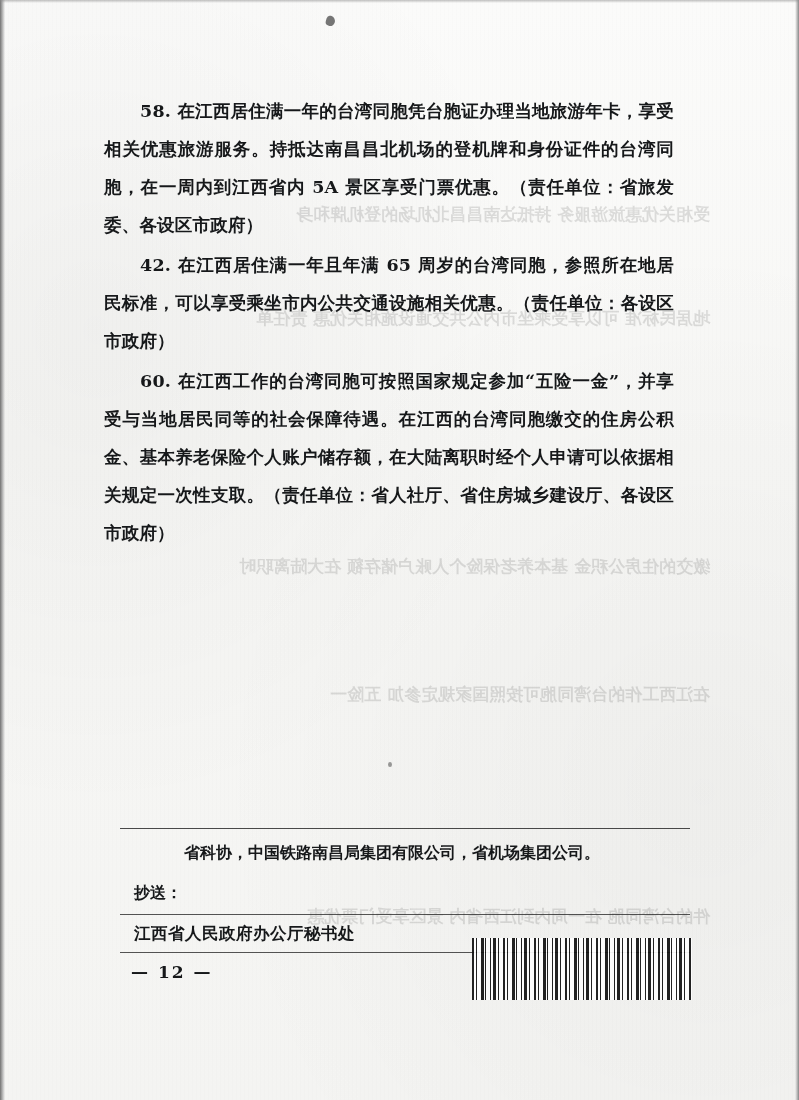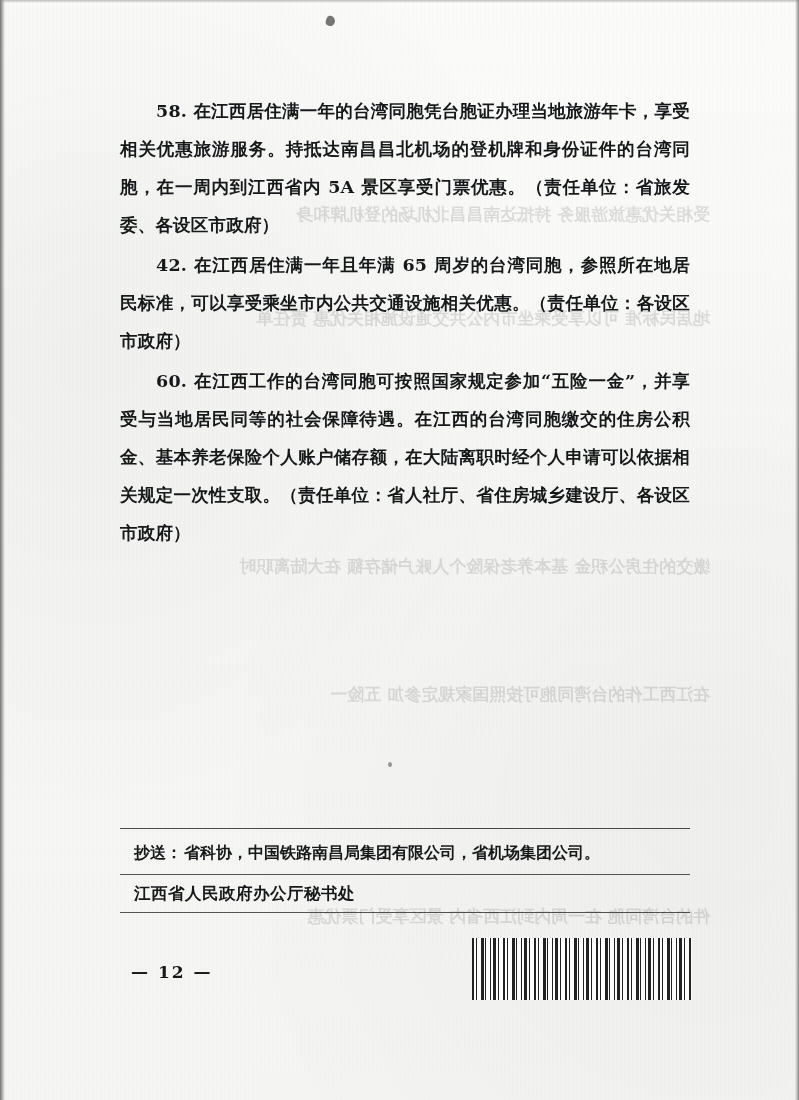--- a/index.html
+++ b/index.html
@@ -49,21 +49,21 @@
   }
   .scan-edge-top {
     position: absolute;
     left: 0; right: 0; top: 0; height: 3px;
     background: linear-gradient(180deg, #8d8d8d 0%, rgba(255,255,255,0) 100%);
     opacity: 0.55;
   }
 
   .content {
     position: absolute;
-    left: 120px;
+    left: 104px;
     top: 92px;
     width: 570px;
   }
 
   .para {
     font-size: 17.5px;
     line-height: 38px;
     color: #16181a;
     text-align: justify;
     letter-spacing: 0.2px;
@@ -117,20 +117,21 @@
     padding: 9px 0 6px 0;
   }
   .cc-label {
     flex: 0 0 auto;
     font-size: 16px;
     line-height: 30px;
     font-weight: 600;
     color: #16181a;
     white-space: nowrap;
     padding-left: 14px;
+    margin-top: 40px;
   }
   .cc-body {
     font-size: 16px;
     line-height: 30px;
     font-weight: 600;
     color: #16181a;
     padding-left: 2px;
   }
 
   .issuer-row {

